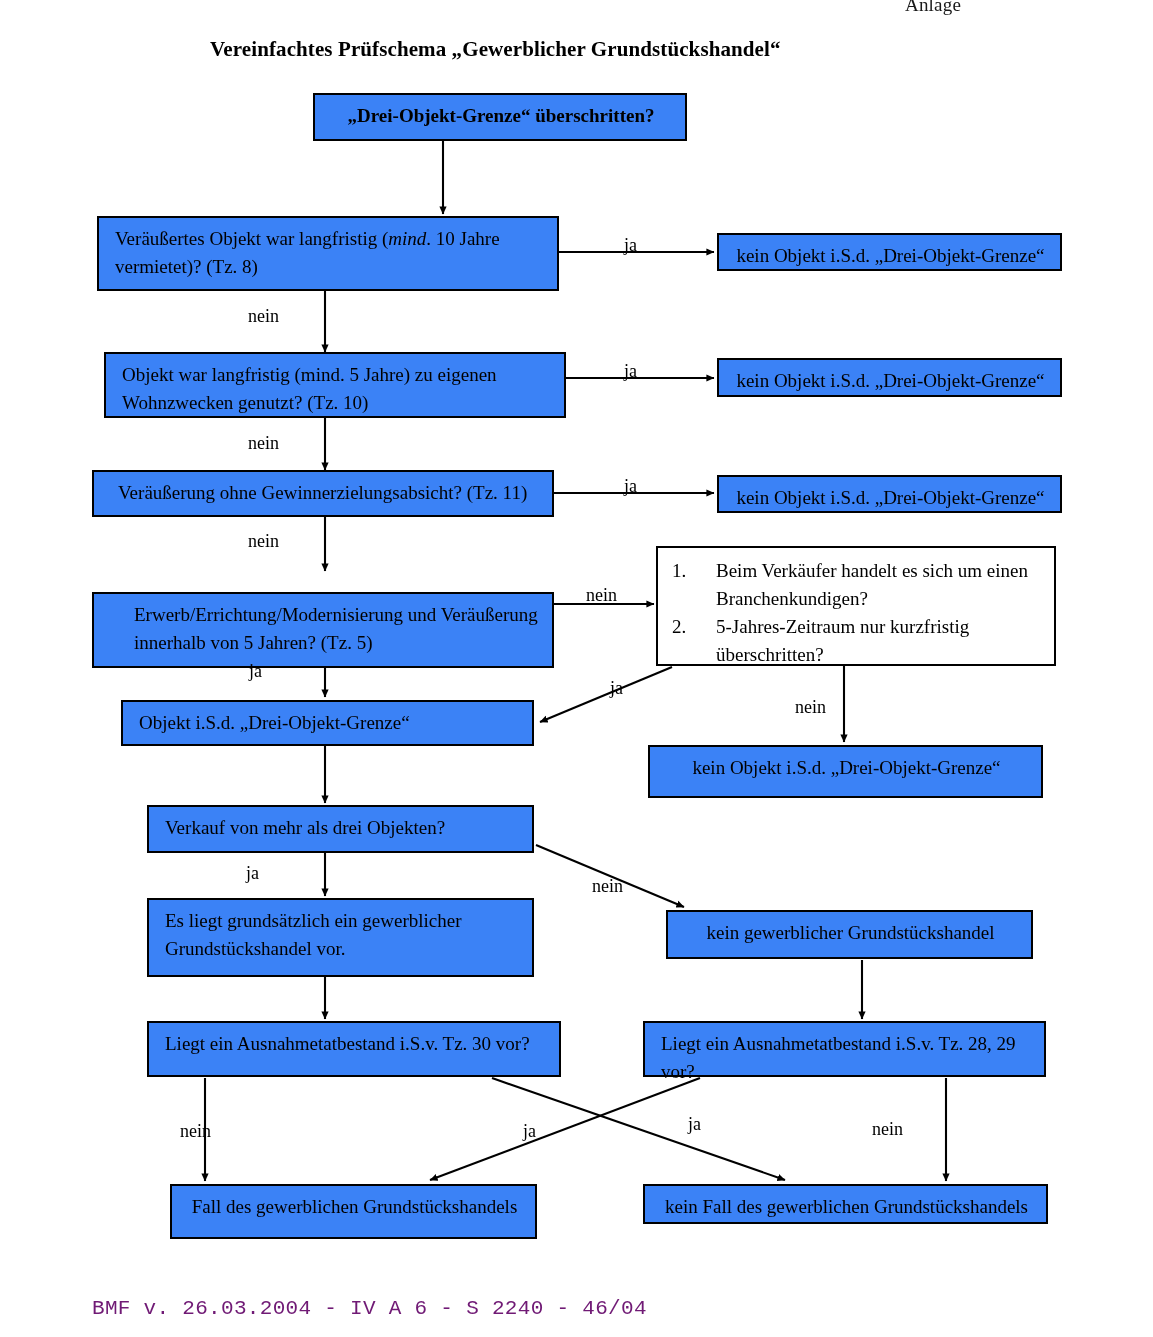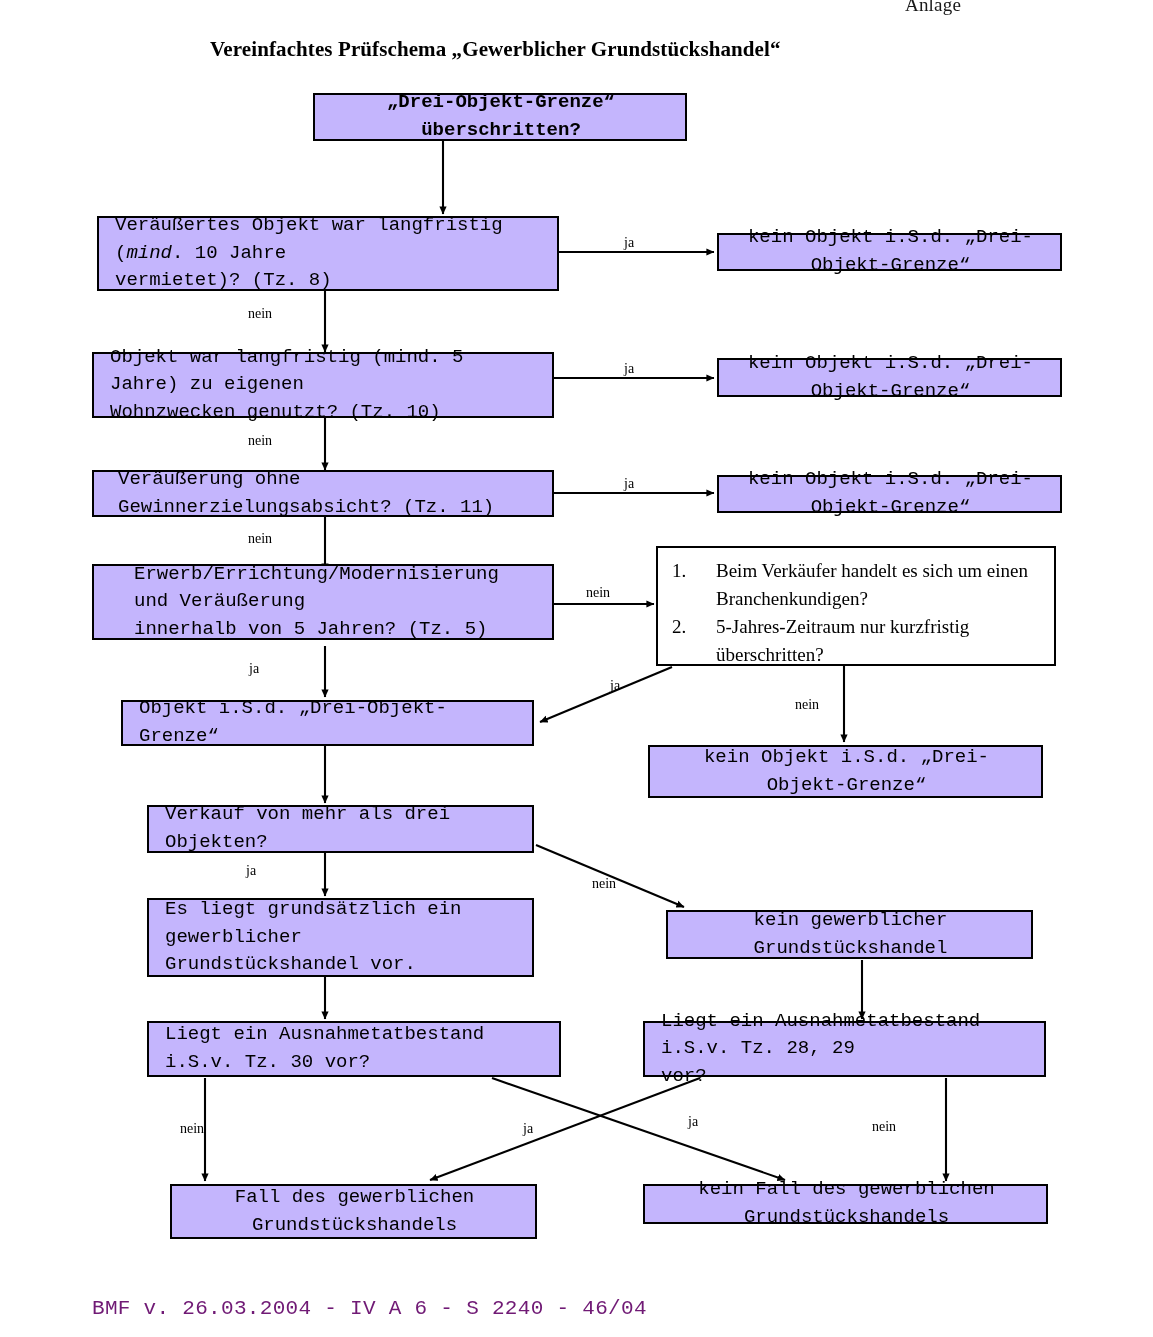--- a/index.html
+++ b/index.html
@@ -46,28 +46,27 @@
     font-family:Liberation Mono, monospace;
     color:#701a75;
     letter-spacing:.3px;
     white-space:nowrap;
   }
   
   .node{
     position:absolute;
     box-sizing:border-box;
     border:2px solid #000000;
-    background:#c4b5fd;
+    background:#3b82f6;
     font-size:19px;
     line-height:1.45;
     padding:7px 14px 7px 16px;
     display:flex;
     flex-direction:column;
-    justify-content:center;
-    font-family:Liberation Mono, monospace;
+    justify-content:flex-start;
   }
   .node.center{ align-items:center; text-align:center; }
   .node.bold{ font-weight:bold; }
   .node .ln{ display:block; }
   .node em{ font-style:italic; }
   
   .listnode{
     position:absolute;
     box-sizing:border-box;
     border:2px solid #000000;
@@ -75,21 +74,21 @@
     font-size:19px;
     line-height:1.48;
     padding:9px 10px 9px 14px;
   }
   .listrow{ display:flex; }
   .listrow .num{ width:44px; flex:0 0 44px; }
   .listrow .txt{ flex:1 1 auto; }
   
   .elabel{
     position:absolute;
-    font-size:14px;
+    font-size:18px;
     line-height:1;
     white-space:nowrap;
   }
 </style>
 </head>
 <body>
 
 <div id="page">
 
   <svg id="wires" viewBox="0 0 1153 1337" width="1153" height="1337" xmlns="http://www.w3.org/2000/svg">
@@ -152,38 +151,38 @@
 
   <div class="node" style="left:97px; top:216px; width:462px; height:75px;">
     <span class="ln"><span>Veräußertes Objekt war langfristig (</span><em>mind</em><span>. 10 Jahre</span></span>
     <span class="ln">vermietet)? (Tz. 8)</span>
   </div>
 
   <div class="node center" style="left:717px; top:233px; width:345px; height:38px;">
     <span class="ln">kein Objekt i.S.d. „Drei-Objekt-Grenze“</span>
   </div>
 
-  <div class="node" style="left:92px; top:352px; width:462px; height:66px;">
+  <div class="node" style="left:104px; top:352px; width:462px; height:66px;">
     <span class="ln">Objekt war langfristig (mind. 5 Jahre) zu eigenen</span>
     <span class="ln">Wohnzwecken genutzt? (Tz. 10)</span>
   </div>
 
   <div class="node center" style="left:717px; top:358px; width:345px; height:39px;">
     <span class="ln">kein Objekt i.S.d. „Drei-Objekt-Grenze“</span>
   </div>
 
   <div class="node" style="left:92px; top:470px; width:462px; height:47px;padding-left:24px;">
     <span class="ln">Veräußerung ohne Gewinnerzielungsabsicht? (Tz. 11)</span>
   </div>
 
   <div class="node center" style="left:717px; top:475px; width:345px; height:38px;">
     <span class="ln">kein Objekt i.S.d. „Drei-Objekt-Grenze“</span>
   </div>
 
-  <div class="node" style="left:92px; top:564px; width:462px; height:76px;padding-left:40px;">
+  <div class="node" style="left:92px; top:592px; width:462px; height:76px;padding-left:40px;">
     <span class="ln">Erwerb/Errichtung/Modernisierung und Veräußerung</span>
     <span class="ln">innerhalb von 5 Jahren? (Tz. 5)</span>
   </div>
 
   <div class="listnode" style="left:656px; top:546px; width:400px; height:120px;">
     <div class="listrow">
       <span class="num">1.</span>
       <span class="txt">
         <span class="ln">Beim Verkäufer handelt es sich um</span>
         <span class="ln">einen Branchenkundigen?</span>

